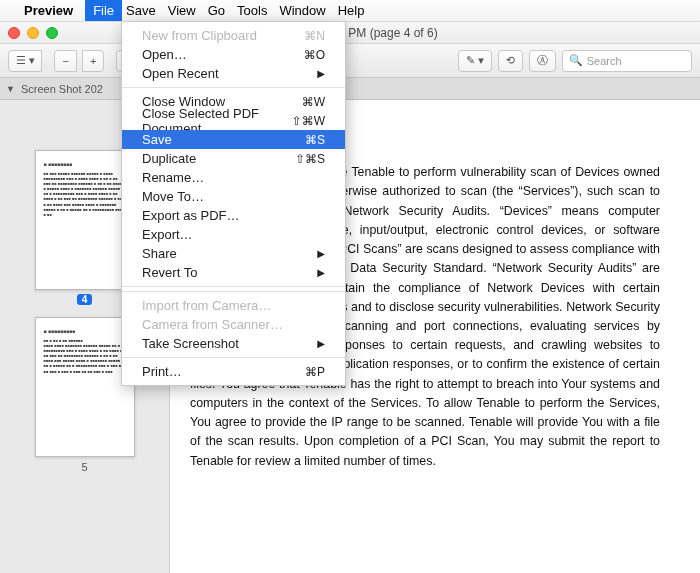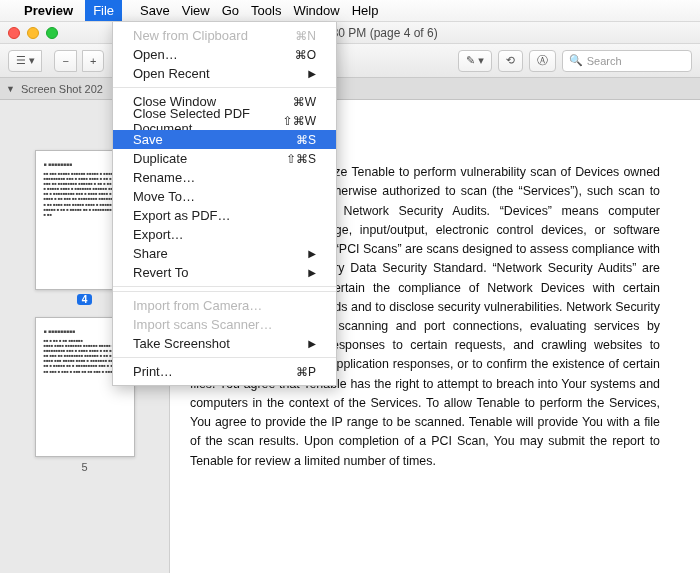--- a/index.html
+++ b/index.html
@@ -3,21 +3,21 @@
 <meta charset="utf-8">
 <style>
   * { box-sizing: border-box; margin: 0; padding: 0; font-family: -apple-system, "Helvetica Neue", Arial, sans-serif; }
   body { width: 700px; height: 573px; overflow: hidden; background: #fff; position: relative; }
 
   
   .menubar { height: 22px; background: linear-gradient(#fdfdfd,#f3f3f3); border-bottom:1px solid #d9d9d9; display:flex; align-items:center; font-size:13px; padding-left:14px;}
   .menubar .apple { font-size:14px; margin-right:10px; }
   .menubar .appname { font-weight:bold; margin-right:12px;}
   .menubar .mitem { margin-right:12px; }
-  .menubar .mitem.active-wrap { background:#1a6fe8; color:#fff; height:100%; display:flex; align-items:center; padding:0 8px; margin-right:18px;}
+  .menubar .mitem.active-wrap { background:#1a6fe8; color:#fff; height:100%; display:flex; align-items:center; padding:0 8px; margin-right:4px;}
   
   
   .window { position:absolute; left:0; top:22px; right:0; bottom:0; background:#ececec; display:flex; flex-direction:column;}
   .titlebar { height:22px; display:flex; align-items:center; padding:0 8px; font-size:12px; color:#4a4a4a; border-bottom:1px solid #d7d7d7; background:linear-gradient(#f7f7f7,#ececec);}
   .traffic { display:flex; gap:7px; margin-right:12px;}
   .dot{width:12px;height:12px;border-radius:50%;}
   .dot.r{background:#ff5f57;border:1px solid #e33e32;}
   .dot.y{background:#ffbd2e;border:1px solid #e1a116;}
   .dot.g{background:#28c940;border:1px solid #17a82e;}
   .title-spacer{flex:1; text-align:center; white-space:nowrap; overflow:hidden;}
@@ -38,21 +38,21 @@
   .thumb .hl{font-size:5px; font-weight:bold; margin-bottom:3px;}
   .thumb-wrap{display:flex; flex-direction:column; align-items:center;}
   .badge{background:#1a6fe8; color:#fff; font-size:10px; font-weight:bold; padding:0 5px; border-radius:3px; margin-top:4px;}
   .pglabel{font-size:11px; color:#555; margin-top:4px;}
 
   .page { flex:1; background:#fff; overflow:auto; padding:30px 40px 20px 20px; font-family:"Times New Roman", serif; font-size:12.4px; line-height:1.55; color:#111;}
   .page .sec-title{font-weight:bold; margin-bottom:14px; margin-left:20px;}
   .page p{ text-align:justify; text-indent:20px;}
 
   
-  .dropdown { position:absolute; left:112px; top:22px; width:225px; background:#fff; border:1px solid #c8c8c8; border-top:none; box-shadow:2px 4px 14px rgba(0,0,0,.25); font-size:13px; padding:4px 0; z-index:50;}
+  .dropdown { position:absolute; left:121px; top:22px; width:225px; background:#fff; border:1px solid #c8c8c8; border-top:none; box-shadow:2px 4px 14px rgba(0,0,0,.25); font-size:13px; padding:4px 0; z-index:50;}
   .dropdown .row{ height:19px; padding:0 20px 0 20px; display:flex; align-items:center; color:#222; position:relative;}
   .dropdown .row.disabled{ color:#b8b8b8;}
   .dropdown .row.sel{ background:#2f72e4; color:#fff;}
   .dropdown .row .sc{ margin-left:auto; font-size:12px; color:inherit;}
   .dropdown .row .arrow{ margin-left:auto; font-size:10px;}
   .dropdown hr{ border:none; border-top:1px solid #e3e3e3; margin:4px 0;}
 </style>
 </head>
 <body>
 
@@ -173,21 +173,21 @@
     <div class="row">
       <span>Revert To</span>
       <span class="arrow">▶</span>
     </div>
     <hr>
     <hr>
     <div class="row disabled">
       <span>Import from Camera…</span>
     </div>
     <div class="row disabled">
-      <span>Import scans Scanner…</span>
+      <span>Camera from Scanner…</span>
     </div>
     <div class="row">
       <span>Take Screenshot</span>
       <span class="arrow">▶</span>
     </div>
     <hr>
     <div class="row">
       <span>Print…</span>
       <span class="sc">⌘P</span>
     </div>

